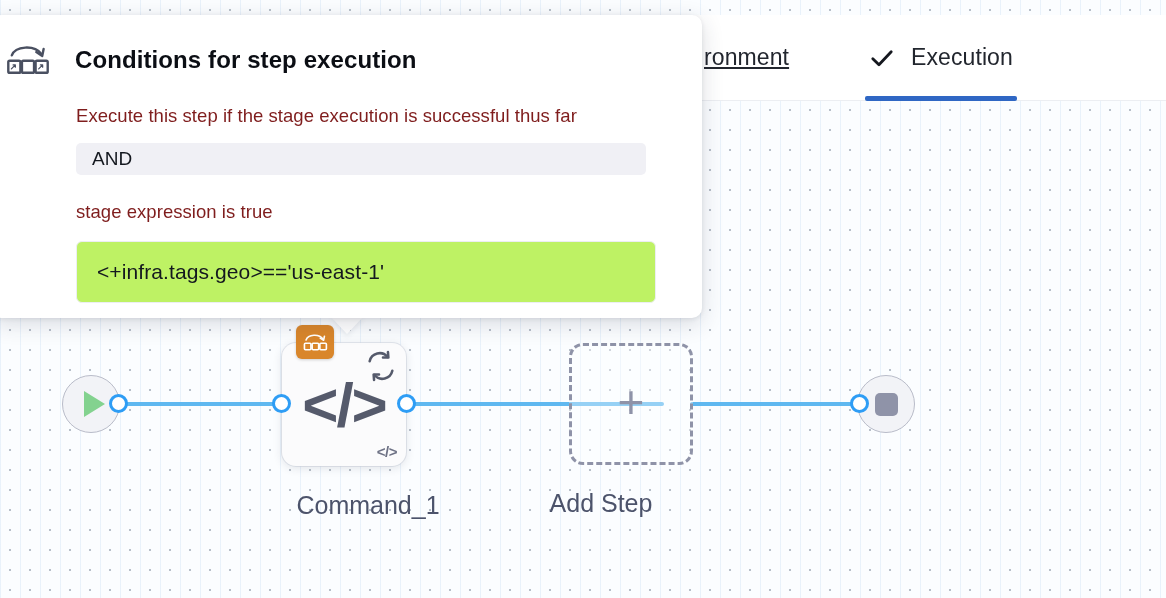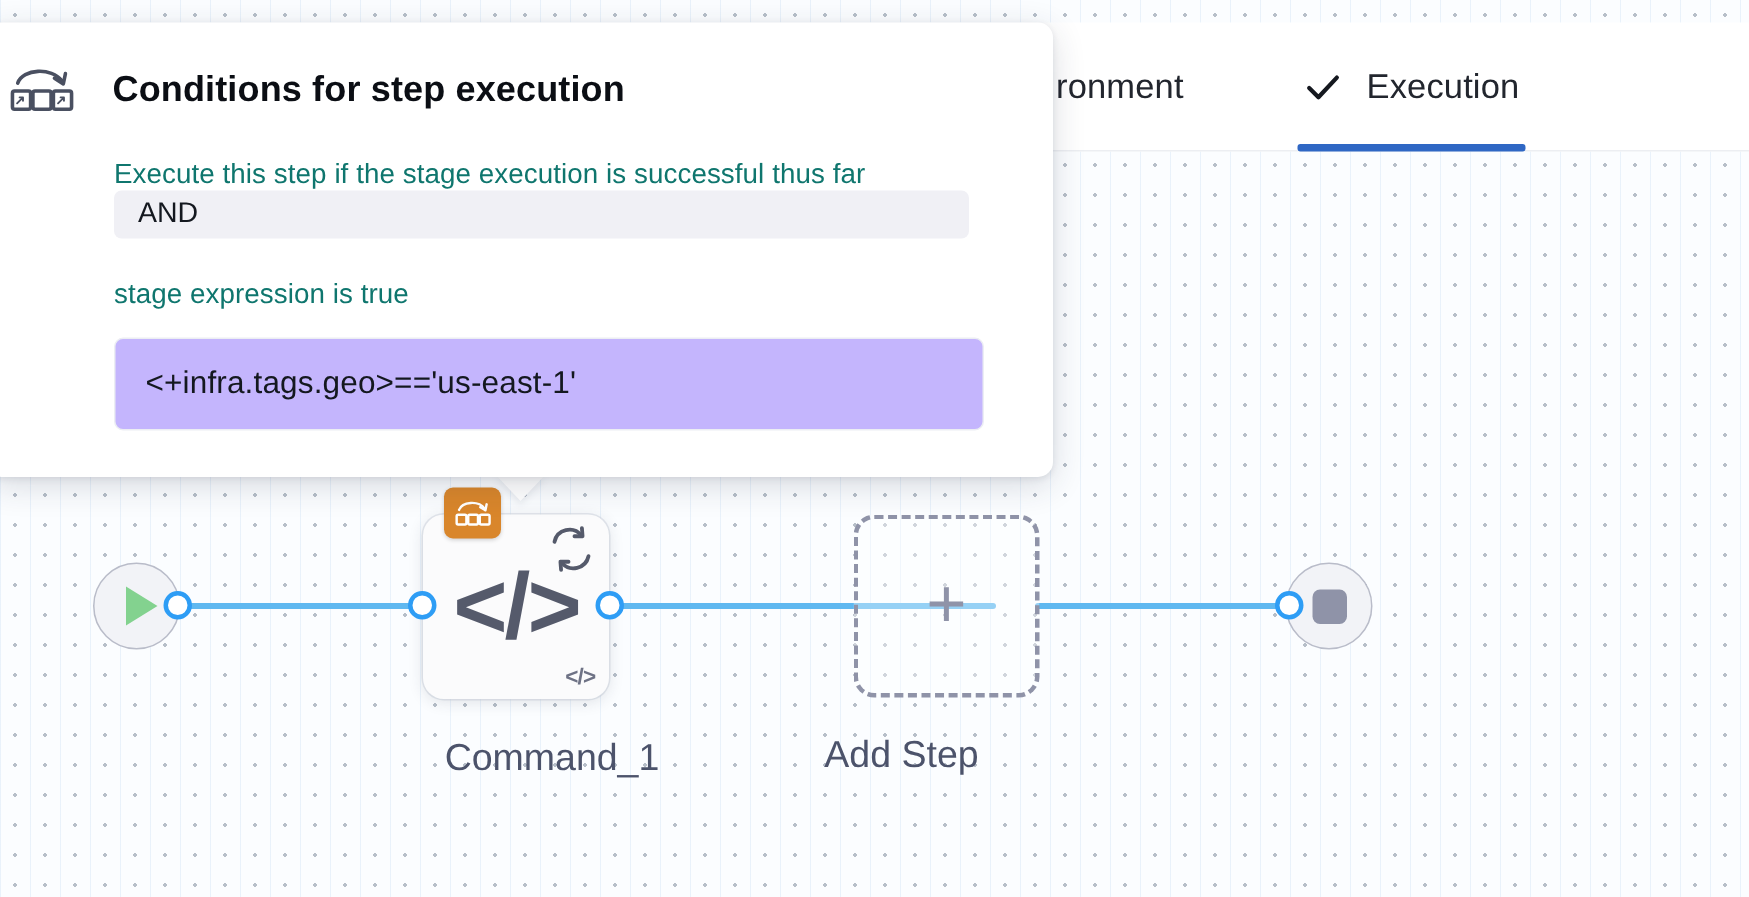--- a/index.html
+++ b/index.html
@@ -200,58 +200,59 @@
   #pop-header-icon { width: 48px; height: 38px; color: #4a5061; flex: 0 0 auto; }
   #pop-title {
     font-size: 24px;
     font-weight: 700;
     color: #0b0e14;
     letter-spacing: .1px;
   }
   #pop-body { padding: 0 56px 0 84px; }
   .pop-text {
     font-size: 18.5px;
-    color: #0f766e;
+    color: #7f1d1d;
     margin-top: 26px;
     letter-spacing: .05px;
   }
   #and-field {
+    margin-top: 16px;
     height: 32px;
     background: #f0f0f5;
     border-radius: 5px;
     display: flex;
     align-items: center;
     padding-left: 16px;
     font-size: 19px;
     color: #14181f;
     width: 570px;
   }
   #expr-field {
     margin-top: 18px;
     width: 580px;
     height: 62px;
-    background: #c4b5fd;
+    background: #bef264;
     border: 1px solid #eceef3;
     border-radius: 6px;
     display: flex;
     align-items: center;
     padding-left: 20px;
     font-size: 21px;
     color: #14181f;
     letter-spacing: .1px;
   }
 </style>
 </head>
 <body>
 
 <div id="canvas"></div>
 
 <div id="tabbar">
 
-  <div class="tab" style="left:700px;">
+  <div class="tab" style="left:700px;text-decoration:underline;">
     <span class="tab-label">ronment</span>
   </div>
 
   <div class="tab" style="left:865px;">
     <span class="tab-check">
       <svg width="26" height="26" viewBox="0 0 24 24" fill="none" stroke="#15181f" stroke-width="2.6" stroke-linecap="round" stroke-linejoin="round">
         <polyline points="3.5,12.6 9.2,18.3 20.5,6.2"></polyline>
       </svg>
     </span>
     <span class="tab-label">Execution</span>

